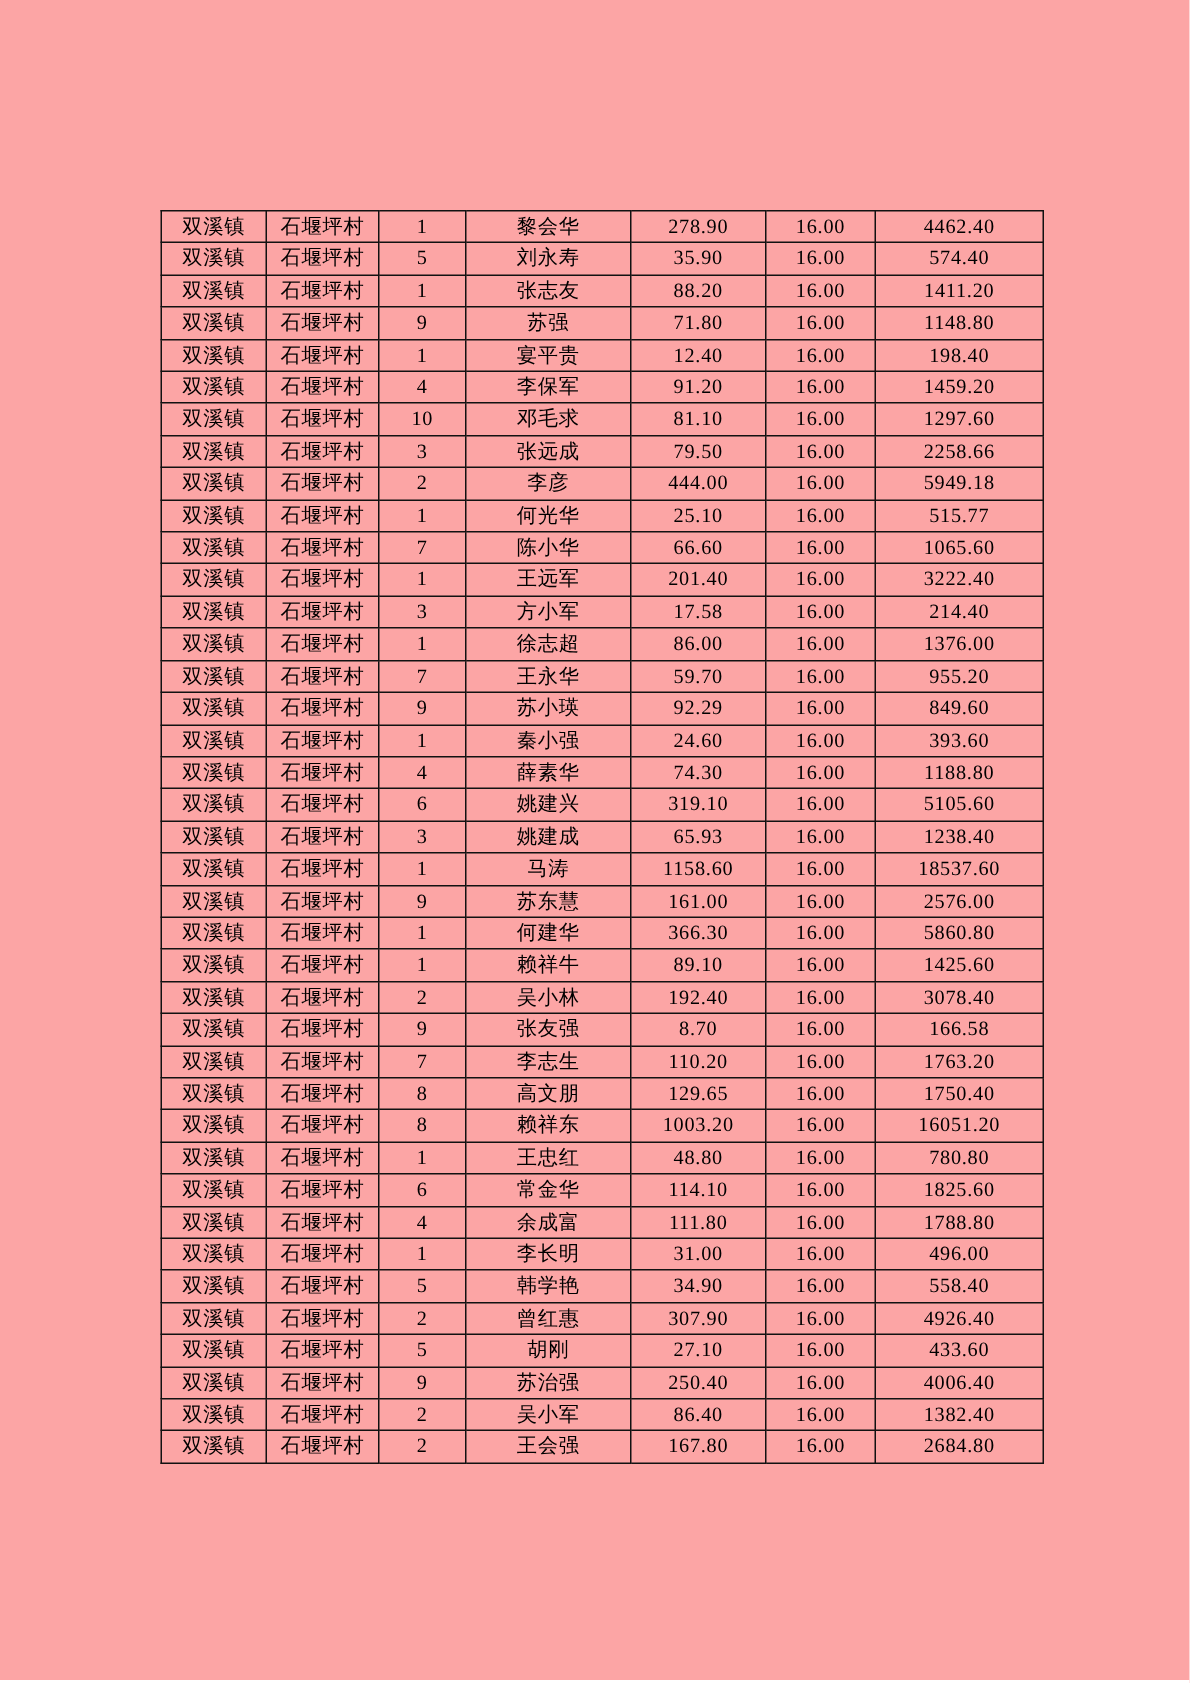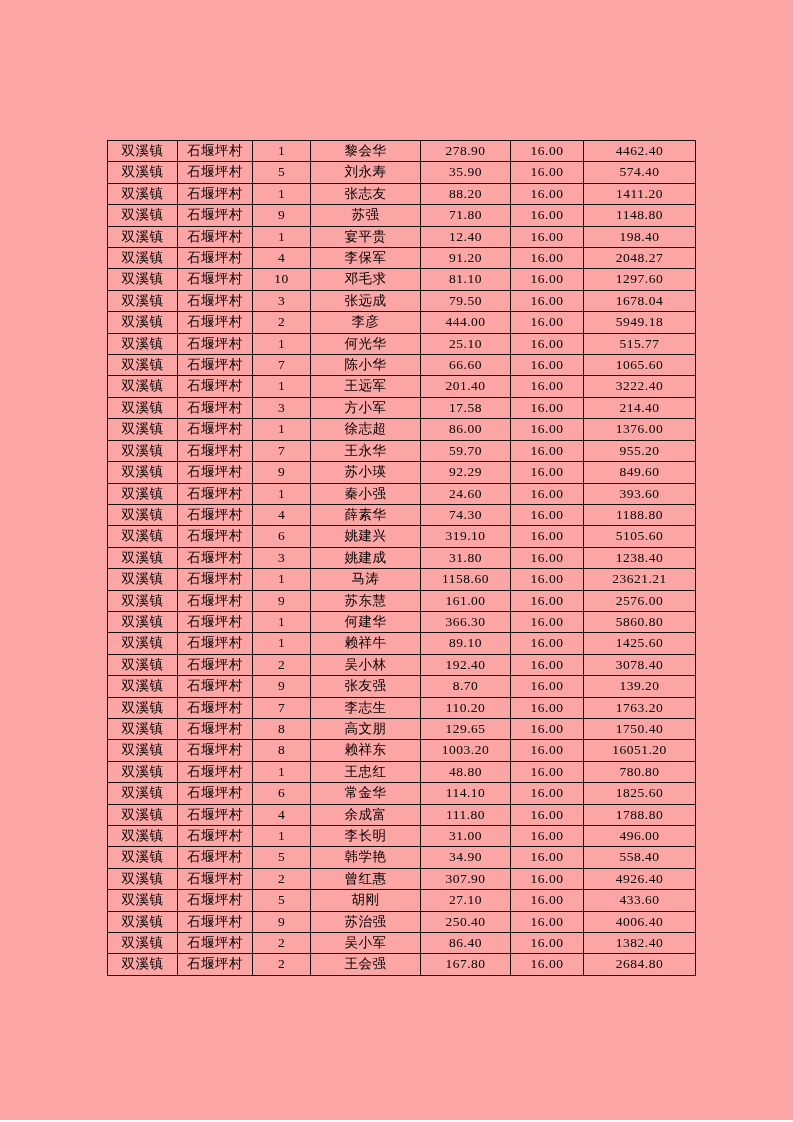--- a/index.html
+++ b/index.html
@@ -110,39 +110,39 @@
           <td>16.00</td>
           <td>198.40</td>
         </tr>
         <tr>
           <td>双溪镇</td>
           <td>石堰坪村</td>
           <td>4</td>
           <td>李保军</td>
           <td>91.20</td>
           <td>16.00</td>
-          <td>2048.27</td>
+          <td>1459.20</td>
         </tr>
         <tr>
           <td>双溪镇</td>
           <td>石堰坪村</td>
           <td>10</td>
           <td>邓毛求</td>
           <td>81.10</td>
           <td>16.00</td>
           <td>1297.60</td>
         </tr>
         <tr>
           <td>双溪镇</td>
           <td>石堰坪村</td>
           <td>3</td>
           <td>张远成</td>
           <td>79.50</td>
           <td>16.00</td>
-          <td>1678.04</td>
+          <td>2258.66</td>
         </tr>
         <tr>
           <td>双溪镇</td>
           <td>石堰坪村</td>
           <td>2</td>
           <td>李彦</td>
           <td>444.00</td>
           <td>16.00</td>
           <td>5949.18</td>
         </tr>
@@ -234,32 +234,32 @@
           <td>姚建兴</td>
           <td>319.10</td>
           <td>16.00</td>
           <td>5105.60</td>
         </tr>
         <tr>
           <td>双溪镇</td>
           <td>石堰坪村</td>
           <td>3</td>
           <td>姚建成</td>
-          <td>31.80</td>
+          <td>65.93</td>
           <td>16.00</td>
           <td>1238.40</td>
         </tr>
         <tr>
           <td>双溪镇</td>
           <td>石堰坪村</td>
           <td>1</td>
           <td>马涛</td>
           <td>1158.60</td>
           <td>16.00</td>
-          <td>23621.21</td>
+          <td>18537.60</td>
         </tr>
         <tr>
           <td>双溪镇</td>
           <td>石堰坪村</td>
           <td>9</td>
           <td>苏东慧</td>
           <td>161.00</td>
           <td>16.00</td>
           <td>2576.00</td>
         </tr>
@@ -290,21 +290,21 @@
           <td>16.00</td>
           <td>3078.40</td>
         </tr>
         <tr>
           <td>双溪镇</td>
           <td>石堰坪村</td>
           <td>9</td>
           <td>张友强</td>
           <td>8.70</td>
           <td>16.00</td>
-          <td>139.20</td>
+          <td>166.58</td>
         </tr>
         <tr>
           <td>双溪镇</td>
           <td>石堰坪村</td>
           <td>7</td>
           <td>李志生</td>
           <td>110.20</td>
           <td>16.00</td>
           <td>1763.20</td>
         </tr>

